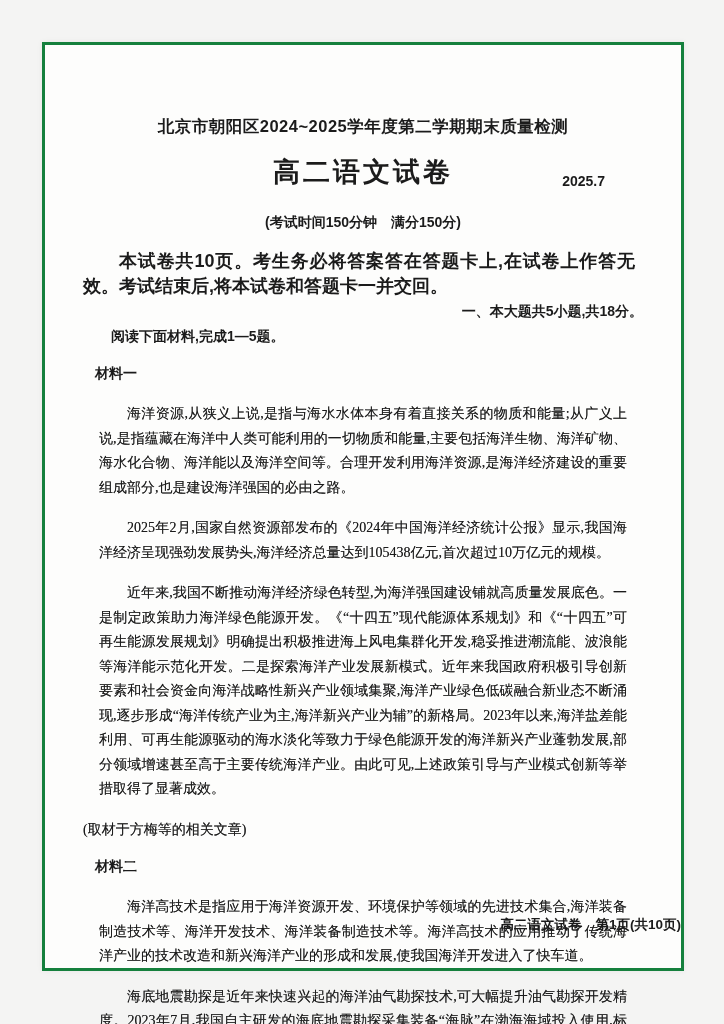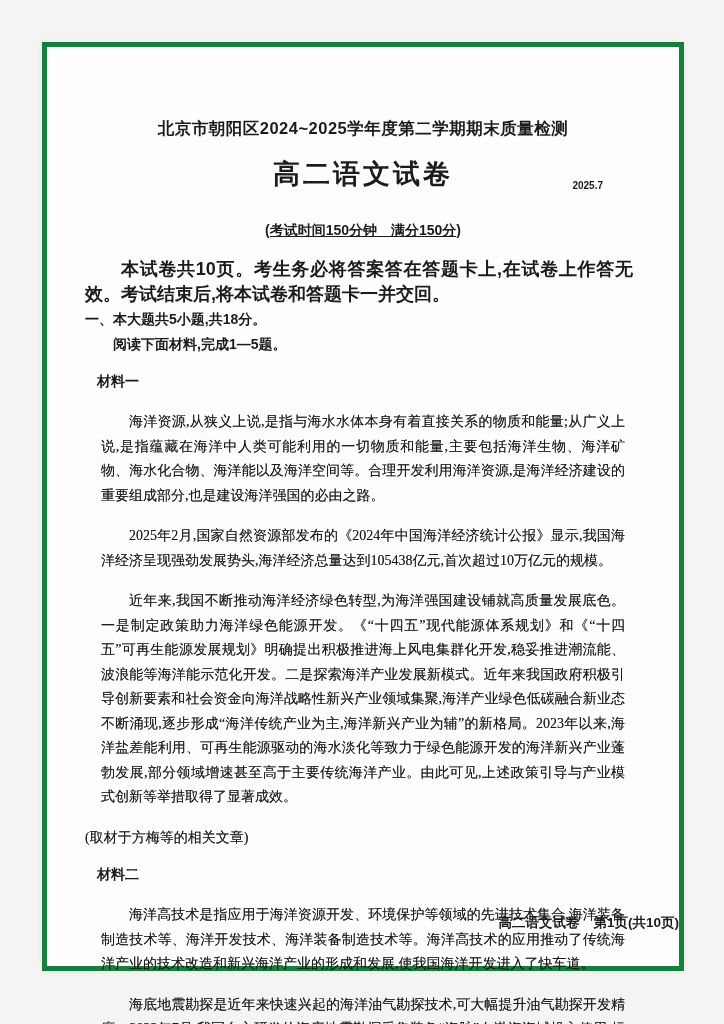--- a/index.html
+++ b/index.html
@@ -14,21 +14,21 @@
     overflow: hidden;
     font-family: "Liberation Sans", sans-serif;
   }
   .paper {
     position: absolute;
     left: 42px;
     top: 42px;
     width: 642px;
     height: 929px;
     background: #fdfdfc;
-    border: 5px solid #15803d;
+    border: 3px solid #15803d;
     box-shadow: 0 0 6px rgba(0,0,0,0.06);
     box-sizing: border-box;
     color: #1b1b1b;
   }
   .content {
     padding: 68px 38px 0 38px;
   }
   .subtitle {
     text-align: center;
     font-size: 16.5px;
@@ -47,44 +47,44 @@
     margin: 0;
     font-size: 27px;
     font-weight: bold;
     letter-spacing: 3px;
     line-height: 42px;
   }
   .exam-date {
     position: absolute;
     right: 38px;
     bottom: 4px;
-    font-size: 10px;
+    font-size: 14px;
     font-weight: bold;
   }
   .exam-info {
     text-align: center;
     font-size: 14px;
     font-weight: bold;
-    margin-top: 24px;
+    margin-top: 18px;
     line-height: 22px;
-    text-decoration: underline;
   }
   .notice {
     margin: 16px 8px 0 0;
     font-size: 18px;
     font-weight: bold;
     line-height: 25px;
     text-align: justify;
     text-indent: 2em;
   }
   .section-heading {
     margin: 0;
     font-size: 14px;
     font-weight: bold;
     line-height: 25px;
+    text-align: right;
   }
   .read-instruction {
     margin: 0;
     font-size: 14px;
     font-weight: bold;
     line-height: 25px;
     text-indent: 2em;
   }
   .material-heading {
     margin: 12px;

